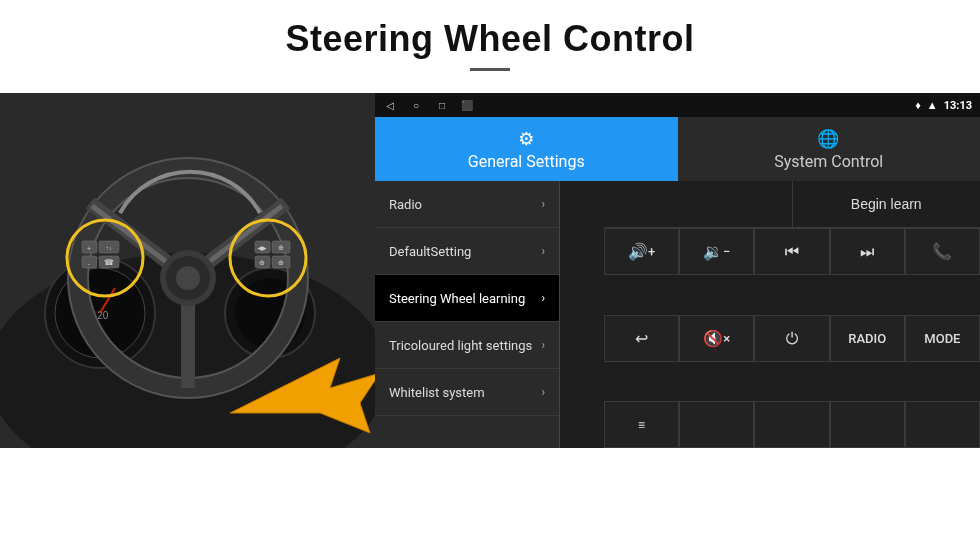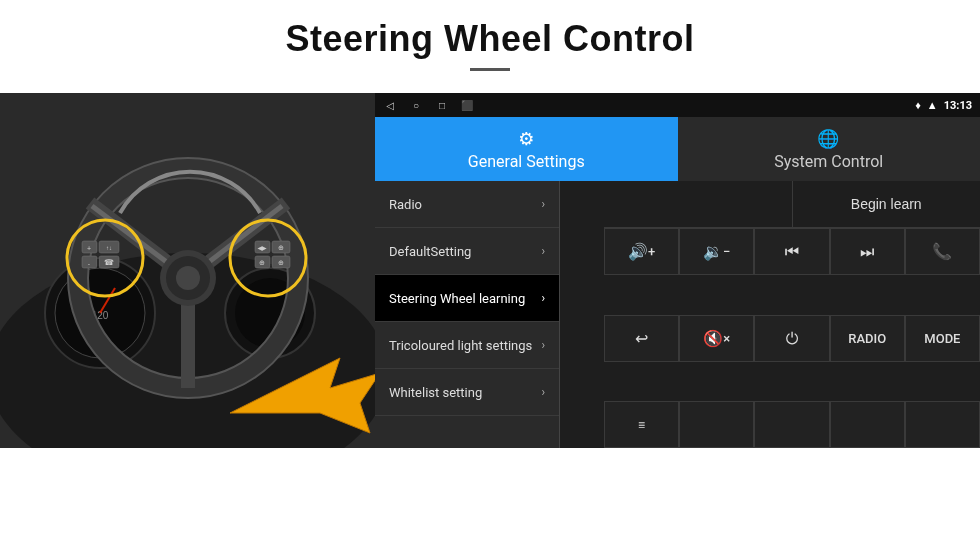--- a/index.html
+++ b/index.html
@@ -349,21 +349,21 @@
         </div>
         <div class="menu-item active">
           <span>Steering Wheel learning</span>
           <span class="chevron">›</span>
         </div>
         <div class="menu-item">
           <span>Tricoloured light settings</span>
           <span class="chevron">›</span>
         </div>
         <div class="menu-item">
-          <span>Whitelist setting</span>
+          <span>Whitelist system</span>
           <span class="chevron">›</span>
         </div>
       </div>
 
       <div class="right-panel">
 
         <div class="top-row">
           <div class="empty-box"></div>
           <button class="begin-learn-btn">Begin learn</button>
         </div>

